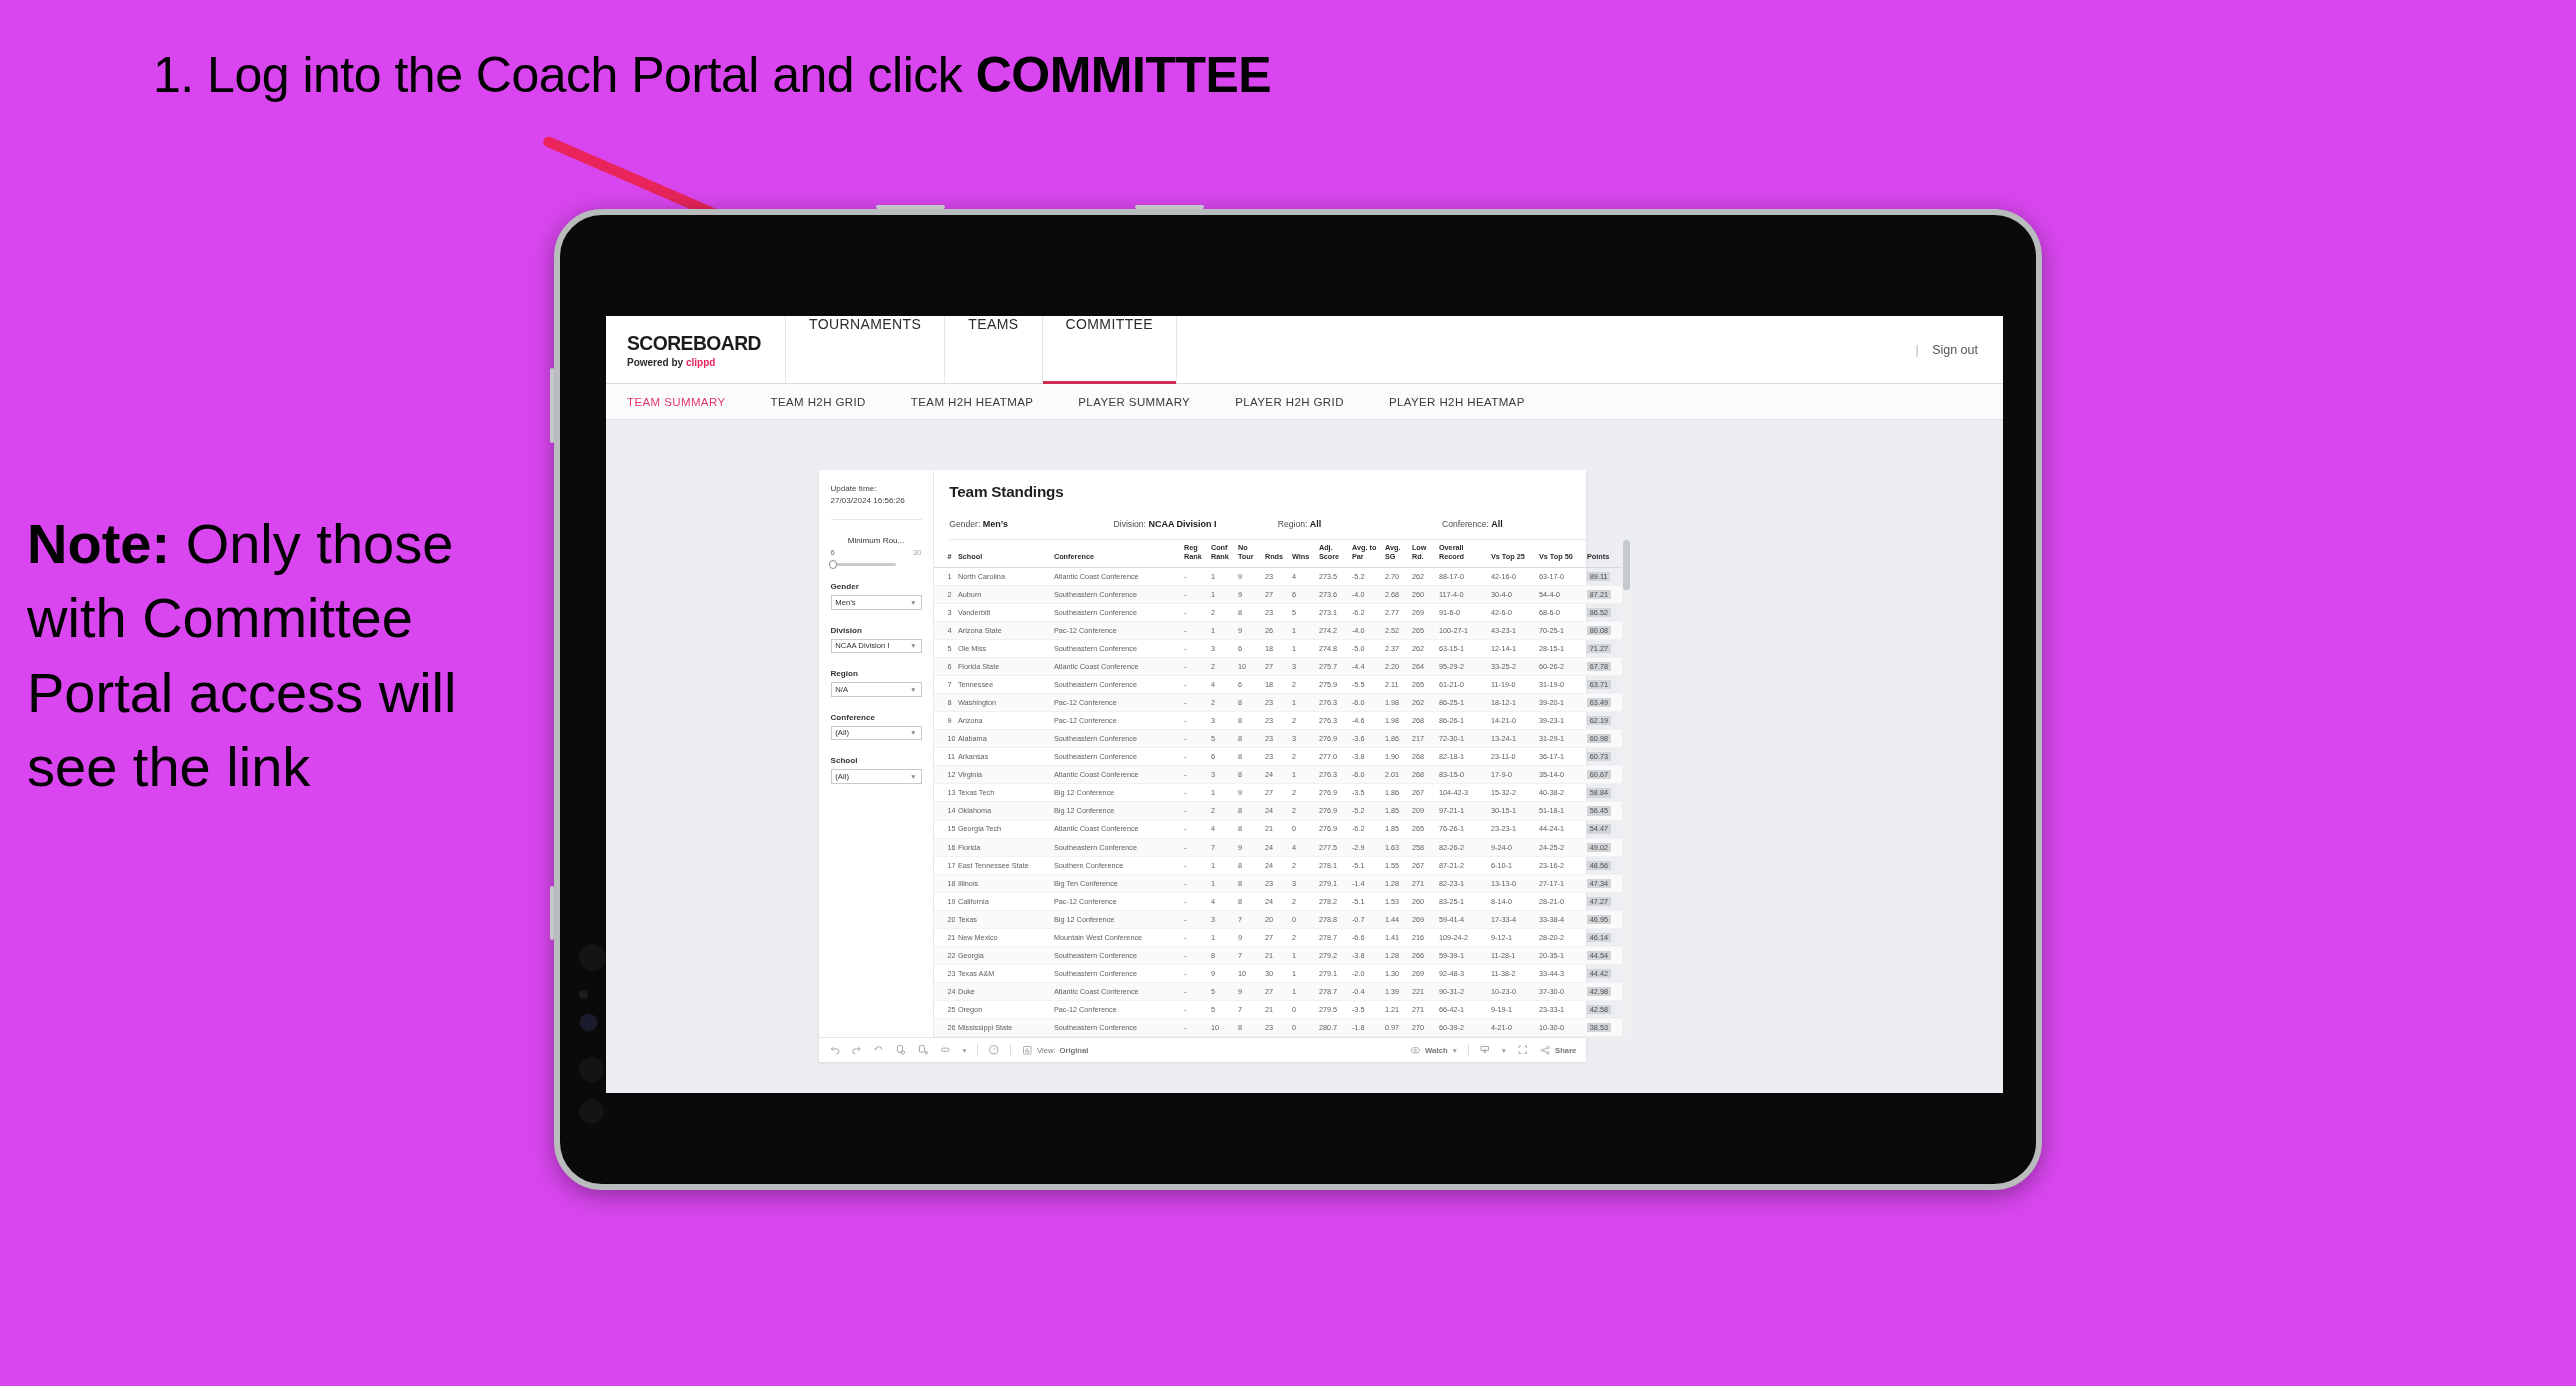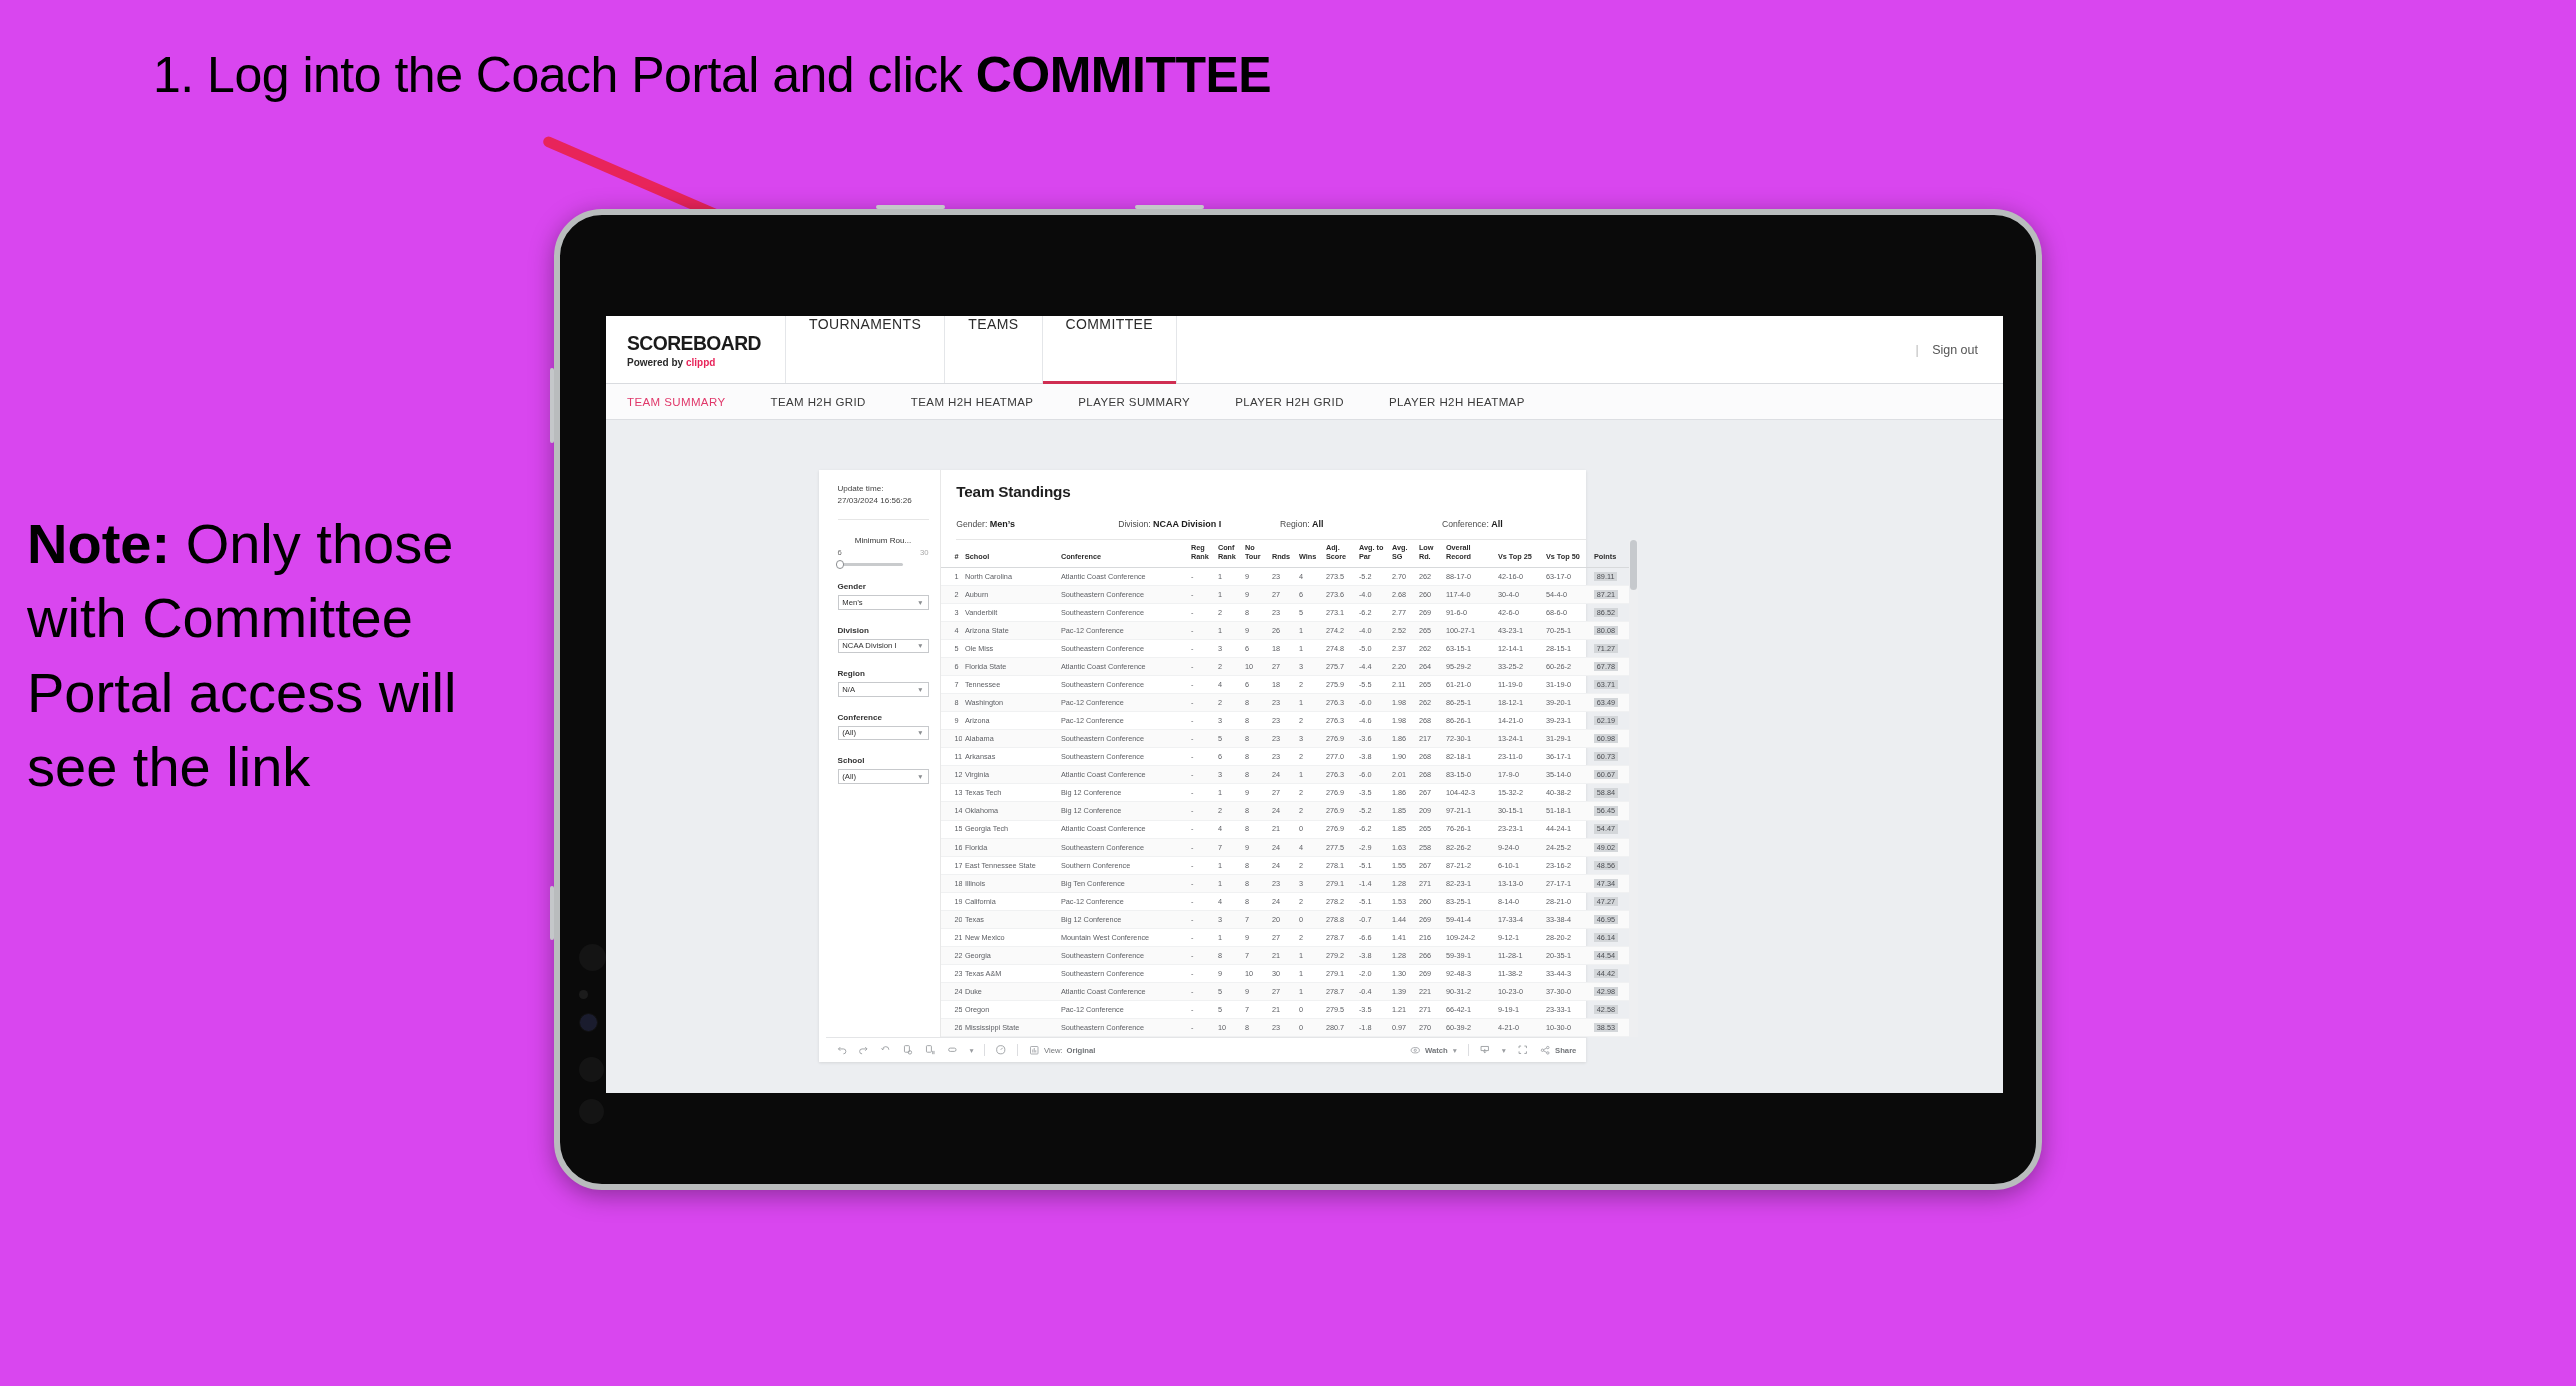--- a/index.html
+++ b/index.html
@@ -89,21 +89,21 @@
   }
   .subtab { font-size: 11.5px; letter-spacing:0.4px; color:#3a3a3a; cursor:pointer; white-space:nowrap; }
   .subtab.active { color:#e0386a; }
 
   
   #canvas { position:relative; height: calc(777px - 56px - 36px); background:#eceef1; }
 
   #viz {
     position:absolute; left: 213px; top: 50px; width: 767px; height: 592px;
     background:#ffffff; box-shadow: 0 1px 2.9px rgba(0,0,0,.10);
-    display:flex; flex-direction:column;padding-left:7px;
+    display:flex; flex-direction:column;
   }
   #viz-body { flex:1; display:flex; min-height:0; }
 
   
   #filters { width: 115px; border-right:1px solid #e8e8e8; padding: 13.4px 11.5px 0 11.5px; }
   #upd-label { font-size: 8.1px; color:#444; line-height:1.45; }
   #upd-sep { height:1px; background:#e6e6e6; margin: 12.5px 0 15.3px 0; }
   .f-title { font-size: 8.1px; font-weight:700; color:#333; margin-bottom: 3.8px; }
   .slider-title { font-size: 8.1px; color:#333; text-align:center; margin-bottom:3.8px; }
   .slider-minmax { display:flex; justify-content:space-between; font-size:7.7px; color:#6b6b6b; }

